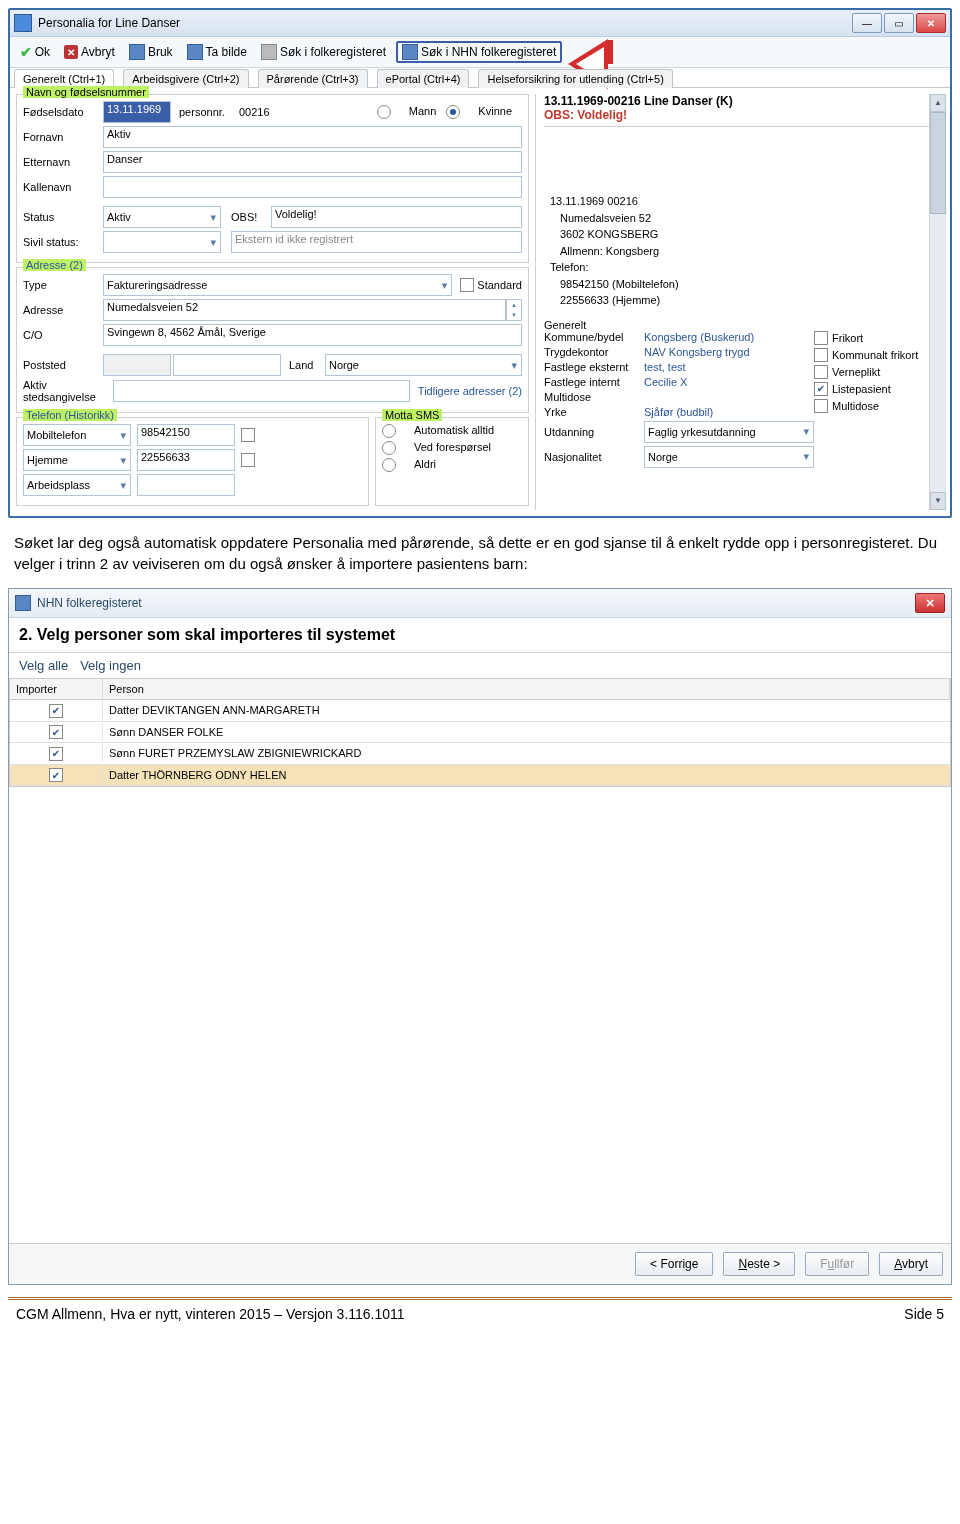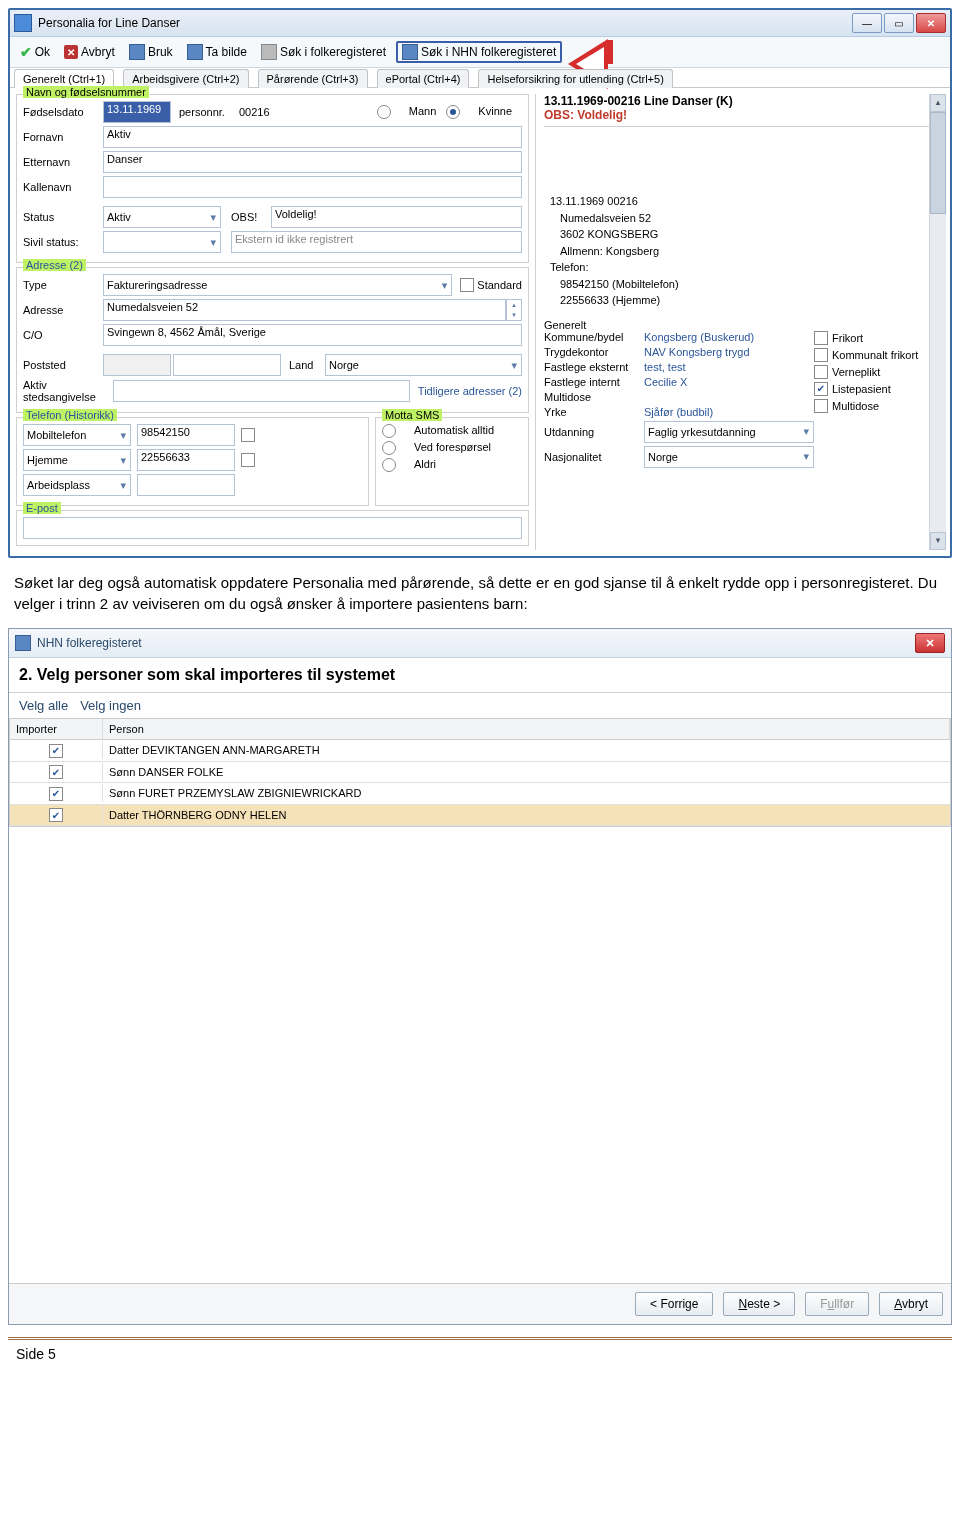--- a/index.html
+++ b/index.html
@@ -234,24 +234,20 @@
                 </span>
               </div>
           <div class="row">
                 <span class="radio">
                   <span class="rcirc"></span>
                   <span>Aldri</span>
                 </span>
               </div>
         </div>
       </div>
-      <div class="group">
-        <span class="glegend link">E-post</span>
-        <span class="inp" style="display:block"></span>
-      </div>
     </div>
 
     <div class="rightcol">
       <div class="scrollbar">
             <div class="sarrow">▴</div>
             <div class="sthumb"></div>
             <div style="flex:1"></div>
             <div class="sarrow" style="position:absolute;bottom:0;left:0;right:0">▾</div>
           </div>
       <div class="hdrbox">
@@ -370,15 +366,16 @@
   <div class="wizarea"></div>
   <div class="wizfoot">
     <span class="wbutton">&lt; Forrige</span>
     <span class="wbutton"><u>N</u>este &gt;</span>
     <span class="wbutton dis">F<u>u</u>llfør</span>
     <span class="wbutton"><u>A</u>vbryt</span>
   </div>
 </div>
 
 <div class="footer">
+  <span>CGM Allmenn, Hva er nytt, vinteren 2015 – Versjon 3.116.1011</span>
   <span>Side 5</span>
 </div>
 </div>
 
 </body></html>

